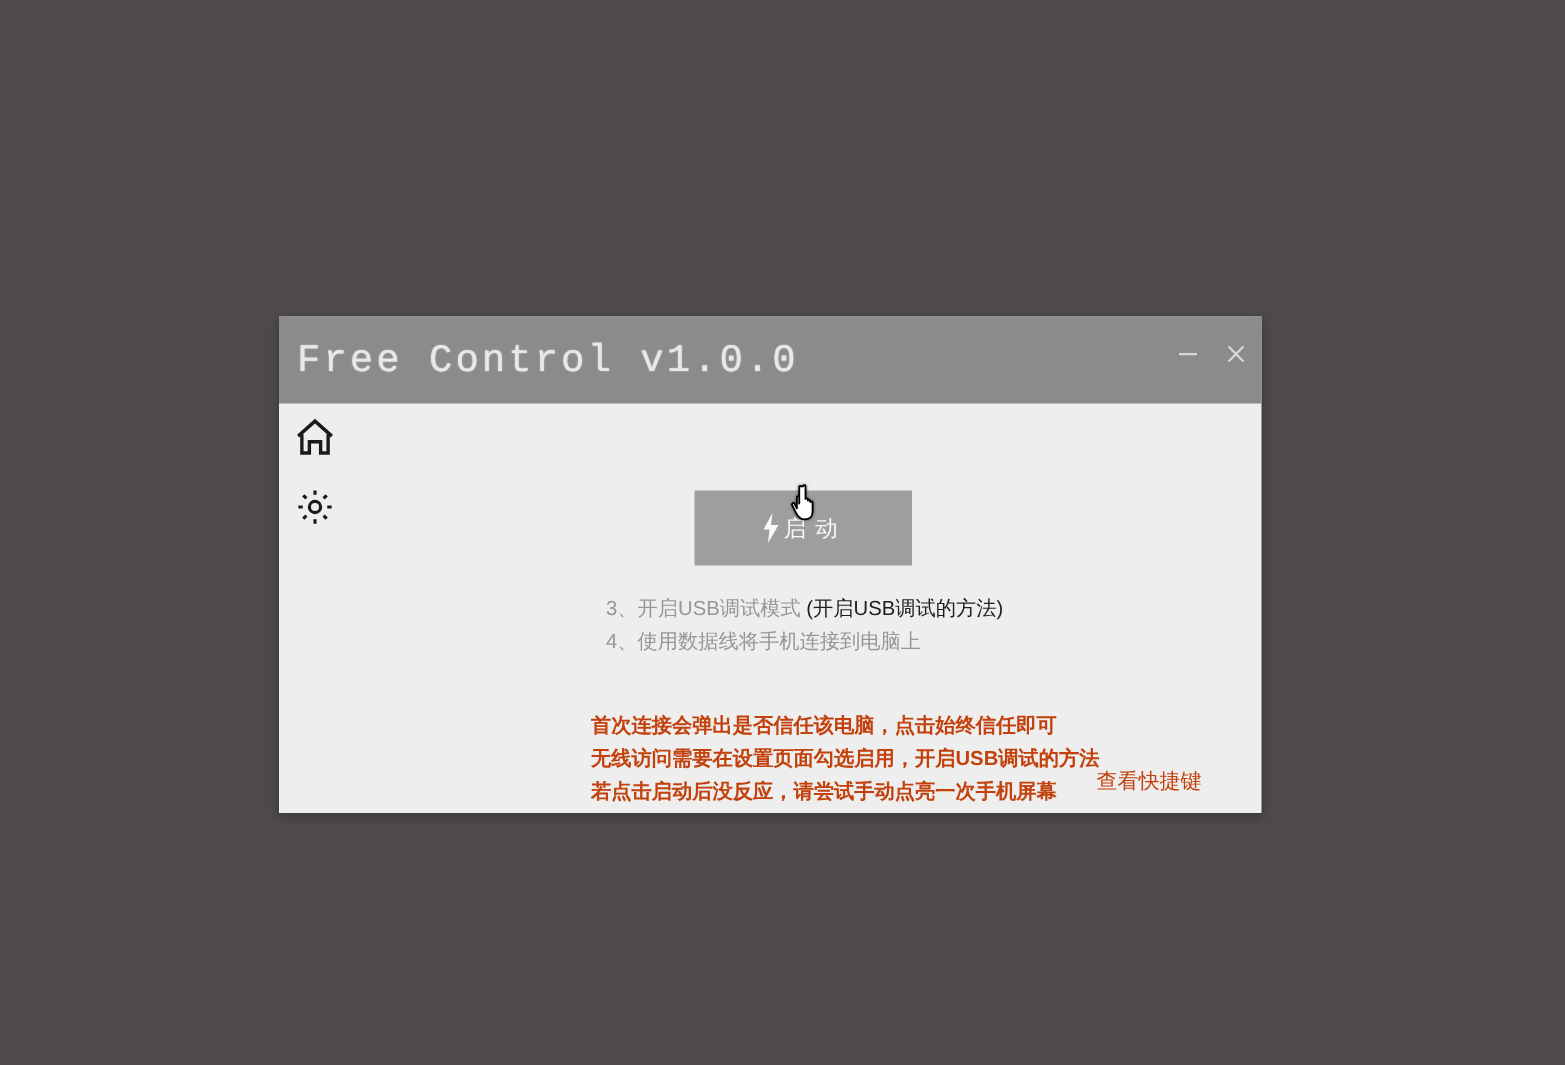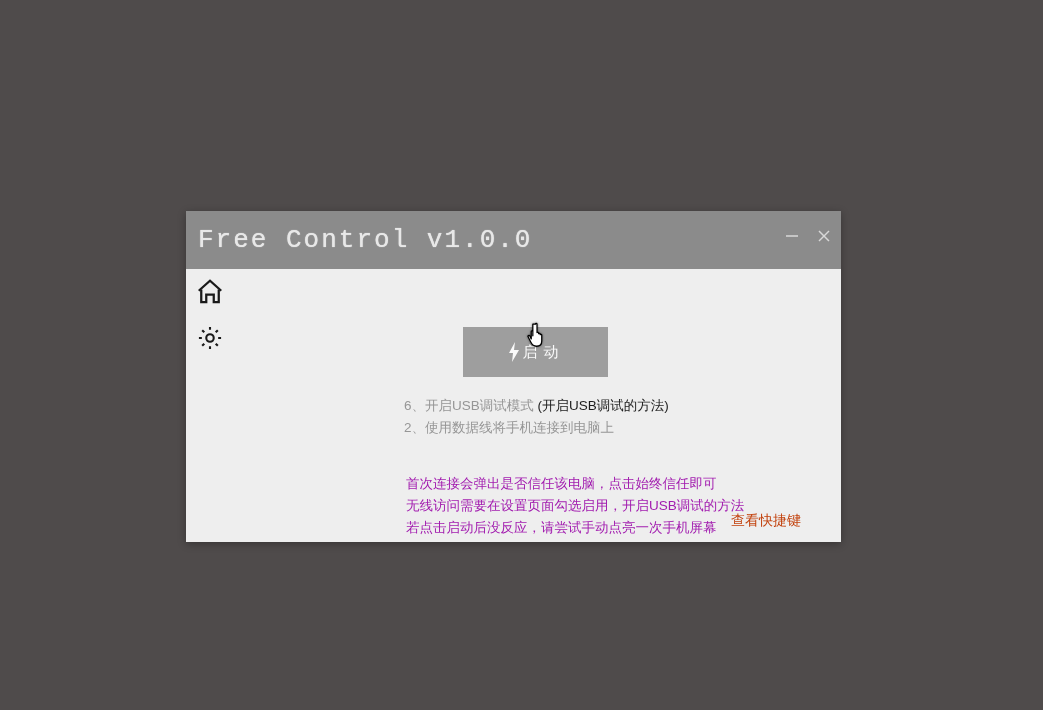--- a/index.html
+++ b/index.html
@@ -124,25 +124,26 @@
     .instructions .line {
       white-space: nowrap;
     }
     .instructions .darklink {
       color: #1d1d1d;
       cursor: pointer;
       text-align: center;
     }
     .notes {
       position: absolute;
-      left: 172px;
+      left: 160px;
       top: 204px;
       font-size: 13.5px;
-      color: #a21caf;
+      color: #c2410c;
       line-height: 22px;
+      font-weight: bold;
     }
     .shortcut-link {
       position: absolute;
       right: 40px;
       bottom: 12px;
       font-size: 14px;
       color: #c2410c;
       cursor: pointer;
     }
     .cursor-overlay {
@@ -202,24 +203,24 @@
         <span class="bolt">
           <svg width="14" height="20" viewBox="0 0 12 20">
               <path d="M7 0 L1 11 H5 L4 20 L11 8 H6 Z"></path>
             </svg>
         </span>
         <span>启动</span>
       </button>
 
       <div class="instructions">
         <div class="line">
-          <span>6、开启USB调试模式</span>
+          <span>3、开启USB调试模式</span>
           <span class="darklink">(开启USB调试的方法)</span>
         </div>
-        <div class="line">2、使用数据线将手机连接到电脑上</div>
+        <div class="line">4、使用数据线将手机连接到电脑上</div>
       </div>
 
       <div class="notes">
         <div>首次连接会弹出是否信任该电脑，点击始终信任即可</div>
         <div>无线访问需要在设置页面勾选启用，开启USB调试的方法</div>
         <div>若点击启动后没反应，请尝试手动点亮一次手机屏幕</div>
       </div>
 
       <div class="shortcut-link">查看快捷键</div>
     </div>

